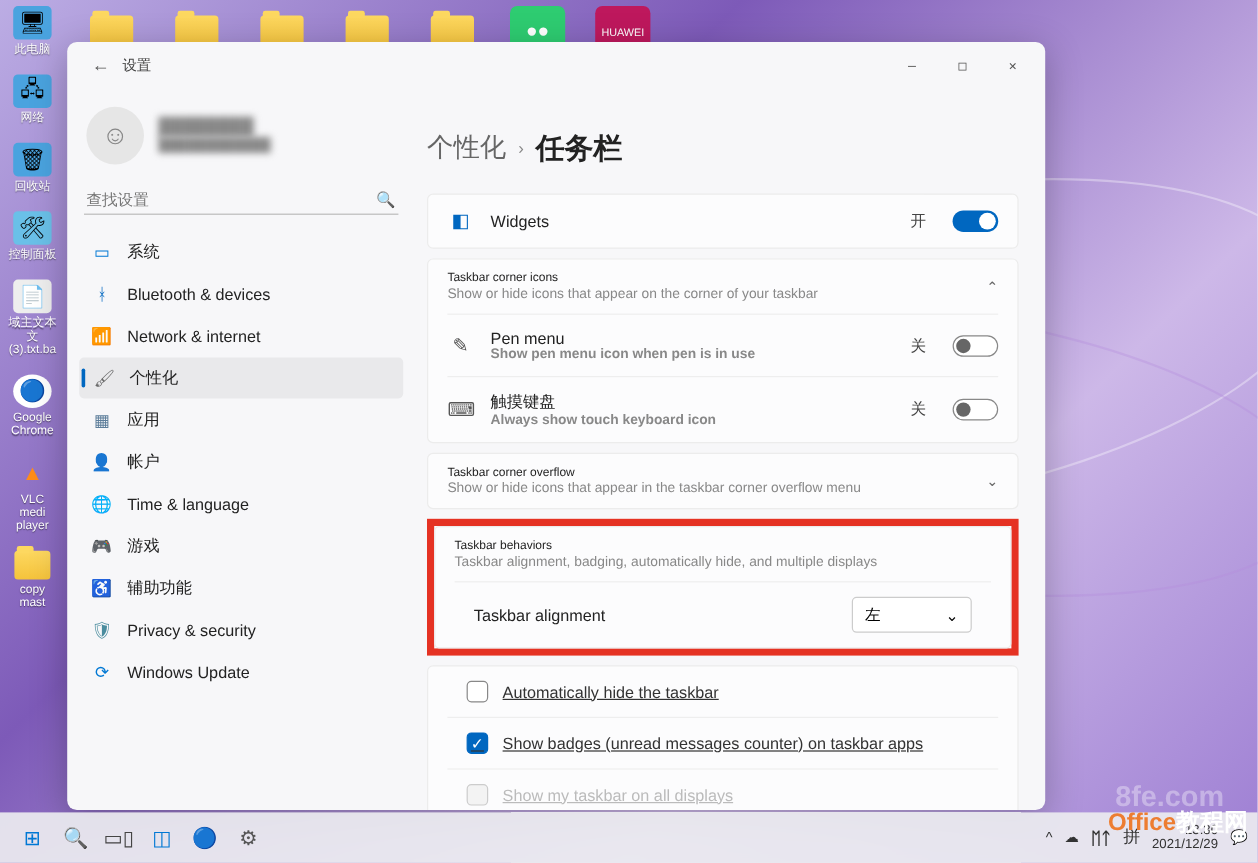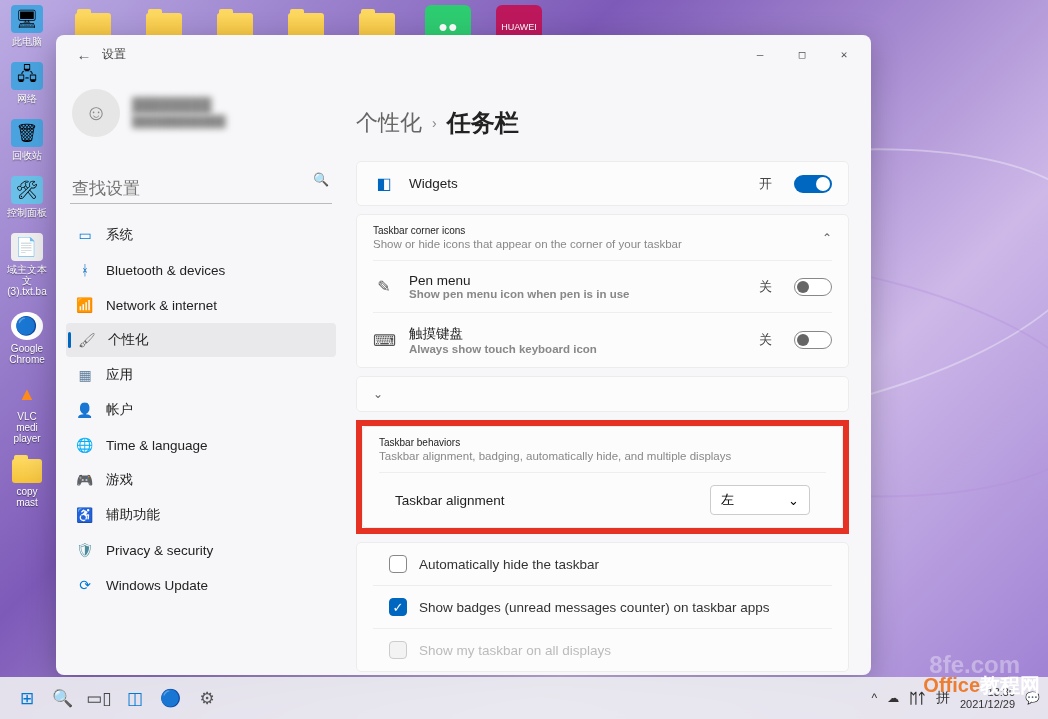--- a/index.html
+++ b/index.html
@@ -33,21 +33,21 @@
   .tb-spacer{flex:1;}
   .tb-btn { width:42px; height:30px; display:flex; align-items:center; justify-content:center; font-size:11px; color:#555;}
   .tb-sym{font-family:monospace;}
 
   .sb-body{flex:1; display:flex; overflow:hidden;}
   .sidebar { width:290px; padding:6px 10px 12px 10px; display:flex; flex-direction:column;}
   .acct { display:flex; align-items:center; gap:12px; padding:10px 6px;}
   .avatar{width:48px;height:48px;border-radius:50%;background:#e6e6e6;display:flex;align-items:center;justify-content:center;color:#888;font-size:22px;}
   .blur{filter:blur(3px); color:#888; font-size:14px; line-height:16px;}
   .search{margin:8px 4px 14px 4px; display:flex; align-items:center; border-bottom:1px solid #bbb; padding:4px 2px;}
-  .search input{flex:1; border:none; outline:none; background:transparent; font-size:17px; color:#a21caf;margin-top:20px;}
+  .search input{flex:1; border:none; outline:none; background:transparent; font-size:13px; color:#a21caf;}
   .search-ic{color:#777;font-size:13px;}
   .nav{display:flex;flex-direction:column;gap:1px;}
   .nav-item{display:flex; align-items:center; gap:12px; height:34px; padding:0 10px; border-radius:4px; font-size:13.5px; color:#222;}
   .nav-item .nic{width:18px; text-align:center; font-size:14px;}
   .nav-item.selected{background:#e9e9eb;}
   .nav-item.selected::before{content:'';width:3px;height:16px;background:#0067c0;border-radius:2px;margin-left:-8px;margin-right:-5px;}
   .nic.system{color:#0078d4;} .nic.bt{color:#0067c0;} .nic.net{color:#0099cc;}
   .nic.pers{color:#6a6a6a;} .nic.apps{color:#5c7d9a;} .nic.acc{color:#5f8f5f;}
   .nic.time{color:#444;} .nic.game{color:#6a6a6a;} .nic.access{color:#3a79c5;}
   .nic.priv{color:#4a8c9e;} .nic.upd{color:#0078d4;}
@@ -74,21 +74,21 @@
   .toggle.on{background:#0067c0;}
   .toggle.on::after{content:'';position:absolute;right:2px;top:2px;width:14px;height:14px;border-radius:50%;background:#fff;}
   .divider{height:1px;background:#eee;margin:0 16px;}
 
   .redbox{border:6px solid #e53223; border-radius:0; background:#fcfcfd; margin-bottom:8px;}
   .redbox .rinner{background:#fcfcfd; border:1px solid #ececec; border-radius:4px; margin:0;}
   .align-row{display:flex;align-items:center; padding:12px 32px 12px 32px;}
   .align-row .lbl{flex:1; font-size:13.5px; color:#222;}
   .dropdown{border:1px solid #ccc; border-radius:4px; width:100px; height:30px; display:flex; align-items:center; justify-content:space-between; padding:0 10px; font-size:13px; background:#fff;}
 
-  .cb-row{display:flex; align-items:center; gap:12px; padding:12px 32px; font-size:13.5px; color:#333;}
+  .cb-row{display:flex; align-items:center; gap:12px; padding:12px 32px; font-size:13.5px; color:#333;text-decoration:underline;}
   .cb{width:18px;height:18px;border-radius:4px;border:1px solid #888;display:flex;align-items:center;justify-content:center;font-size:13px;color:#fff;}
   .cb.checked{background:#0067c0;border-color:#0067c0;}
   .cb.unchecked{background:#fff;}
   .cb-row.disabled{color:#bbb;}
   .cb-row.disabled .cb{border-color:#ccc;background:#f3f3f3;}
 
   .taskbar{position:absolute;left:0;bottom:0;width:100%;height:42px;background:rgba(235,235,240,.92);backdrop-filter:blur(4px);display:flex;align-items:center;}
   .tb-center{position:absolute;left:12px;display:flex;gap:6px;}
   .tb-icon{width:30px;height:30px;display:flex;align-items:center;justify-content:center;border-radius:4px;font-size:17px;}
   .tray{position:absolute;right:8px;display:flex;align-items:center;gap:10px;font-size:12px;color:#333;}
@@ -279,20 +279,24 @@
             <div class="rt-t">触摸键盘</div>
             <div class="rt-s">Always show touch keyboard icon</div>
           </div>
           <span class="end-label">关</span>
           <div class="toggle off"></div>
         </div>
       </div>
 
       <div class="card">
         <div class="card-head">
+          <div class="ch-text">
+            <div class="ch-title">Taskbar corner overflow</div>
+            <div class="ch-sub">Show or hide icons that appear in the taskbar corner overflow menu</div>
+          </div>
           <span class="chev">⌄</span>
         </div>
       </div>
 
       <div class="redbox">
         <div class="rinner">
           <div class="card-head">
             <div class="ch-text">
               <div class="ch-title">Taskbar behaviors</div>
               <div class="ch-sub">Taskbar alignment, badging, automatically hide, and multiple displays</div>

